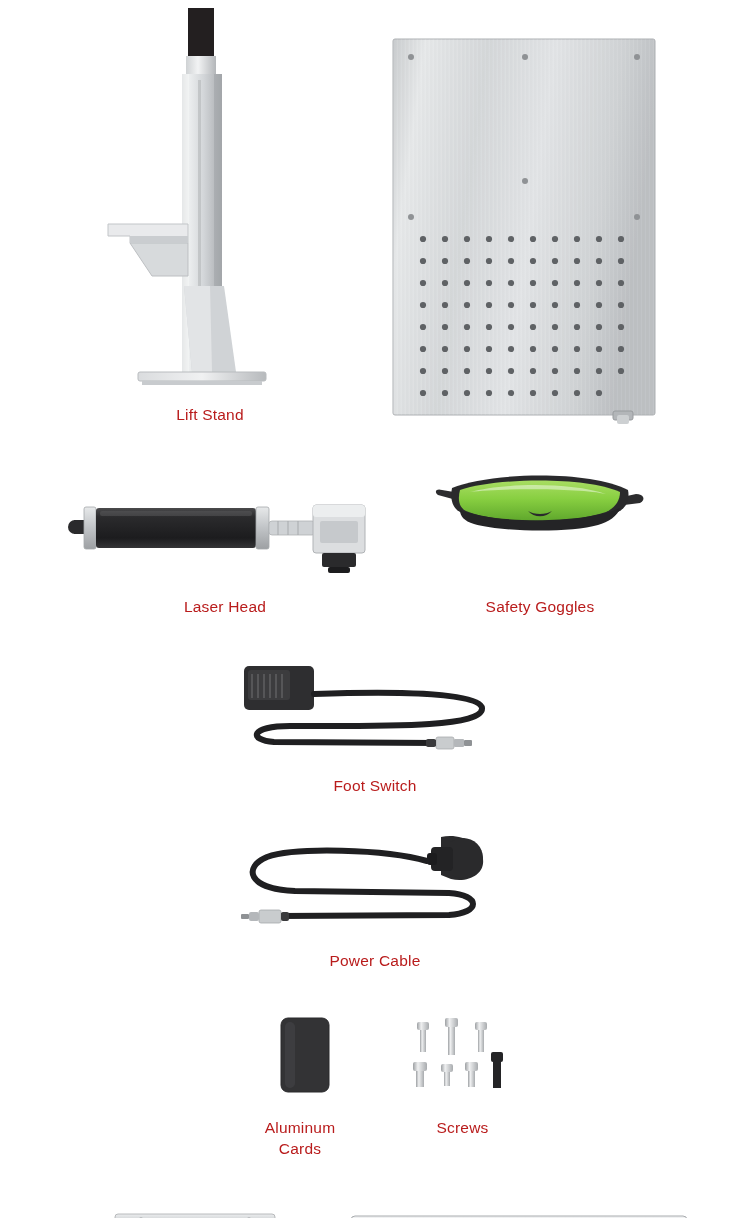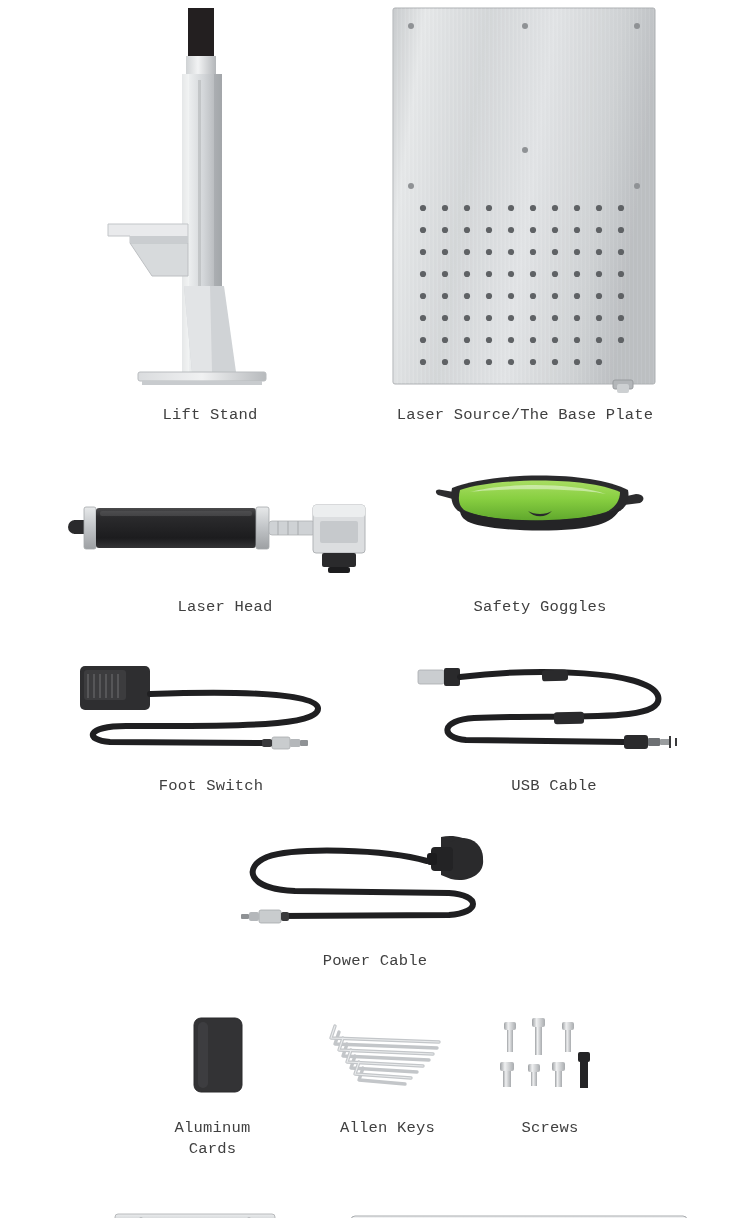--- a/index.html
+++ b/index.html
@@ -28,27 +28,26 @@
     align-items: flex-end;
   }
   .cell {
     display: flex;
     flex-direction: column;
     align-items: center;
     justify-content: flex-end;
   }
   .caption {
     font-size: 15.5px;
-    color: #404040;
+    color: #b91c1c;
     text-align: center;
     line-height: 1.35;
     letter-spacing: .2px;
     margin-top: 10px;
     font-weight: 400;
-    font-family: Liberation Mono, monospace;
   }
   .art {
     position: relative;
     display: block;
   }
 
   
   #row1 { margin-top: 0; align-items: flex-end; }
   #cell-lift-stand { width: 300px; }
   #cell-base-plate { width: 330px; }
@@ -262,21 +261,20 @@
                 <circle cx="170" cy="362" r="3.1"></circle>
                 <circle cx="192" cy="362" r="3.1"></circle>
                 <circle cx="214" cy="362" r="3.1"></circle>
             </g>
           </g>
 
           <rect x="228" y="380" width="20" height="9" rx="2" fill="#b3b6b9" stroke="#989b9e" stroke-width="1"></rect>
           <rect x="232" y="384" width="12" height="9" rx="2" fill="#cdd0d2"></rect>
         </svg>
       </div>
-      <div class="caption">Laser Source/The Base Plate</div>
     </div>
   </div>
 
   <div class="row" id="row2">
 
     <div class="cell" id="cell-laser-head">
       <div class="art">
         <svg width="330" height="90" viewBox="0 0 330 90">
           <defs>
             <linearGradient id="bodyGrad" x1="0" y1="0" x2="0" y2="1">
@@ -370,42 +368,20 @@
             <rect x="206" y="81" width="18" height="12" rx="2" fill="#c9ccce" stroke="#a9acaf" stroke-width=".8"></rect>
             <rect x="224" y="83" width="10" height="8" rx="1" fill="#b4b7ba"></rect>
             <rect x="234" y="84" width="8" height="6" rx="1" fill="#8f9295"></rect>
             <rect x="196" y="83" width="10" height="8" rx="2" fill="#3a3a3c"></rect>
           </g>
         </svg>
       </div>
       <div class="caption">Foot Switch</div>
     </div>
 
-    <div class="cell" id="cell-usb-cable">
-      <div class="art">
-        <svg width="280" height="110" viewBox="0 0 280 110">
-
-          <rect x="4" y="14" width="26" height="14" rx="2" fill="#cacdd0" stroke="#a8abae" stroke-width=".8"></rect>
-          <rect x="30" y="12" width="16" height="18" rx="2" fill="#2a2a2c"></rect>
-
-          <path d="M46 21 C120 12 236 14 244 40 C252 68 150 58 60 62 C26 64 26 82 52 84 L210 86" fill="none" stroke="#1f1f21" stroke-width="6" stroke-linecap="round"></path>
-
-          <rect x="128" y="14" width="26" height="11" rx="3" fill="#2a2a2c" transform="rotate(-2 141 20)"></rect>
-
-          <rect x="140" y="56" width="30" height="12" rx="3" fill="#2a2a2c" transform="rotate(-1 155 62)"></rect>
-
-          <rect x="210" y="79" width="24" height="14" rx="3" fill="#2a2a2c"></rect>
-          <rect x="234" y="82" width="12" height="8" rx="1" fill="#6d7073"></rect>
-          <rect x="246" y="83" width="10" height="6" rx="1" fill="#9a9d9f"></rect>
-          <line x1="256" y1="80" x2="256" y2="92" stroke="#3a3a3c" stroke-width="2"></line>
-          <line x1="262" y1="82" x2="262" y2="90" stroke="#3a3a3c" stroke-width="2"></line>
-        </svg>
-      </div>
-      <div class="caption">USB Cable</div>
-    </div>
   </div>
 
   <div class="row" id="row4">
 
     <div class="cell" id="cell-power-cable">
       <div class="art">
         <svg width="280" height="110" viewBox="0 0 280 110">
 
           <path d="M206 6 C226 2 246 12 248 28 C250 44 232 52 216 48 L206 44 Z" fill="#2a2a2c"></path>
           <circle cx="228" cy="27" r="20" fill="#2a2a2c"></circle>
@@ -436,43 +412,20 @@
           <rect x="26" y="10" width="48" height="74" rx="7" fill="none" stroke="#2a2a2c" stroke-width="1"></rect>
           <rect x="30" y="14" width="10" height="66" rx="5" fill="#454547" opacity=".6"></rect>
         </svg>
       </div>
       <div class="caption">
         <span>Aluminum</span><br>
         <span>Cards</span>
       </div>
     </div>
 
-    <div class="cell" id="cell-allen-keys">
-      <div class="art">
-        <svg width="150" height="100" viewBox="0 0 150 100">
-          <g stroke="#c3c6c9" stroke-width="3.4" fill="none" stroke-linecap="round" stroke-linejoin="round">
-            <path d="M22 18 L18 30 L126 34"></path>
-            <path d="M26 24 L22 36 L124 40"></path>
-            <path d="M30 30 L26 42 L120 46"></path>
-            <path d="M34 36 L30 48 L116 52"></path>
-            <path d="M38 42 L34 54 L110 58"></path>
-            <path d="M42 48 L38 60 L104 64"></path>
-            <path d="M46 54 L42 66 L98 70"></path>
-            <path d="M50 60 L46 72 L92 76"></path>
-          </g>
-          <g stroke="#e9ebec" stroke-width="1.1" fill="none" stroke-linecap="round">
-            <path d="M22 18 L18 30 L126 34"></path>
-            <path d="M30 30 L26 42 L120 46"></path>
-            <path d="M38 42 L34 54 L110 58"></path>
-            <path d="M46 54 L42 66 L98 70"></path>
-          </g>
-        </svg>
-      </div>
-      <div class="caption">Allen Keys</div>
-    </div>
 
     <div class="cell" id="cell-screws">
       <div class="art">
         <svg width="120" height="100" viewBox="0 0 120 100">
           <defs>
             <linearGradient id="scrGrad" x1="0" y1="0" x2="1" y2="0">
               <stop offset="0%" stop-color="#9da0a3"></stop>
               <stop offset="35%" stop-color="#eff0f1"></stop>
               <stop offset="100%" stop-color="#a8abae"></stop>
             </linearGradient>

